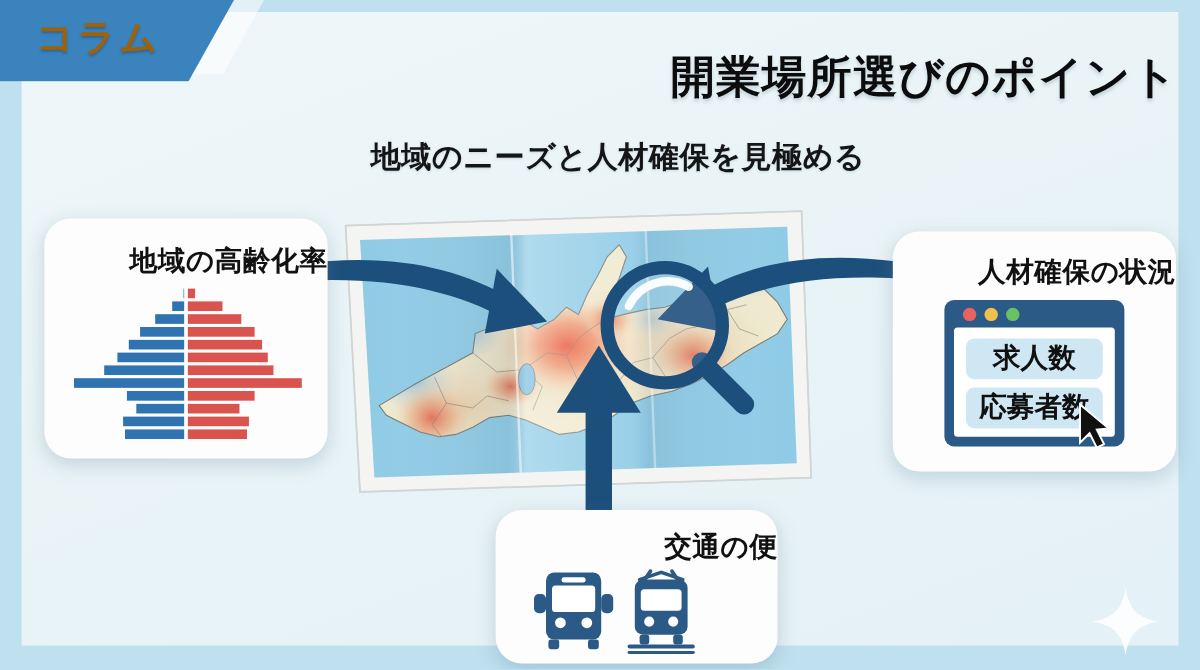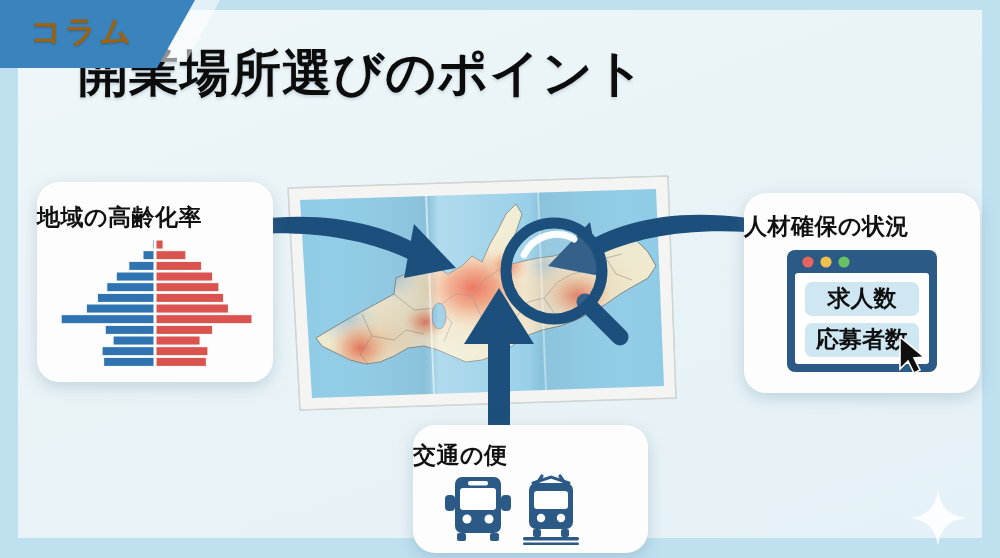--- a/index.html
+++ b/index.html
@@ -41,22 +41,22 @@
   }
   #badge-label{
     position:absolute;left:30px;top:11px;
     color:#a16207;font-size:31px;font-weight:bold;letter-spacing:3px;
     text-shadow:0 1px 2px rgba(20,50,80,.35);
     z-index:7;
   }
 
   
   #title{
-    position:absolute;left:0;right:0;top:30px;text-align:left;
-    font-size:50px;font-weight:bold;color:#0c0c0c;letter-spacing:1px;
+    position:absolute;left:0;right:0;top:30px;text-align:right;
+    font-size:37px;font-weight:bold;color:#0c0c0c;letter-spacing:1px;
     text-shadow:0 2px 3px rgba(120,150,170,.35);
     padding-left:60px;
   }
   #subtitle{
     position:absolute;left:0;right:0;top:104px;text-align:center;
     font-size:25px;font-weight:bold;color:#151515;letter-spacing:.5px;
     text-shadow:0 1px 2px rgba(130,160,180,.35);
     padding-left:30px;
   }
 
@@ -73,21 +73,21 @@
   
   #magnifier{position:absolute;left:470px;top:195px;width:150px;height:150px;z-index:5;}
 
   
   .card{
     position:absolute;background:#fdfdfd;border-radius:22px;
     box-shadow:0 5px 16px rgba(90,130,155,.28);
     z-index:7;
   }
   .card-title{
-    position:absolute;left:0;right:0;text-align:left;
+    position:absolute;left:0;right:0;text-align:right;
     font-size:23px;font-weight:bold;color:#111;letter-spacing:.5px;
   }
   #card-left{left:19px;top:172px;width:236px;height:200px;}
   #card-left .card-title{top:20px;}
   #pyramid{position:absolute;left:18px;top:58px;width:200px;height:128px;}
   #card-right{left:726px;top:170px;width:236px;height:200px;margin-top:13px;}
   #card-right .card-title{top:18px;}
   #browser{position:absolute;left:40px;top:54px;width:156px;height:128px;}
   #card-bottom{left:395px;top:415px;width:235px;height:128px;}
   #card-bottom .card-title{top:15px;}
@@ -305,20 +305,21 @@
           <circle cx="120" cy="45" r="4.2" fill="#ffffff"></circle>
           <rect x="92" y="56" width="8" height="8" rx="2"></rect>
           <rect x="120" y="56" width="8" height="8" rx="2"></rect>
           <rect x="82" y="64" width="56" height="3.4" rx="1.6"></rect>
           <rect x="82" y="69.5" width="56" height="2.4" rx="1.2"></rect>
         </g>
       </svg>
     </div>
 
     <div id="title">開業場所選びのポイント</div>
+    <div id="subtitle">地域のニーズと人材確保を見極める</div>
 
   </div>
 
   <div id="badge-ghost"></div>
   <div id="badge"></div>
   <div id="badge-label">コラム</div>
 
 </div>
 
 </body></html>

